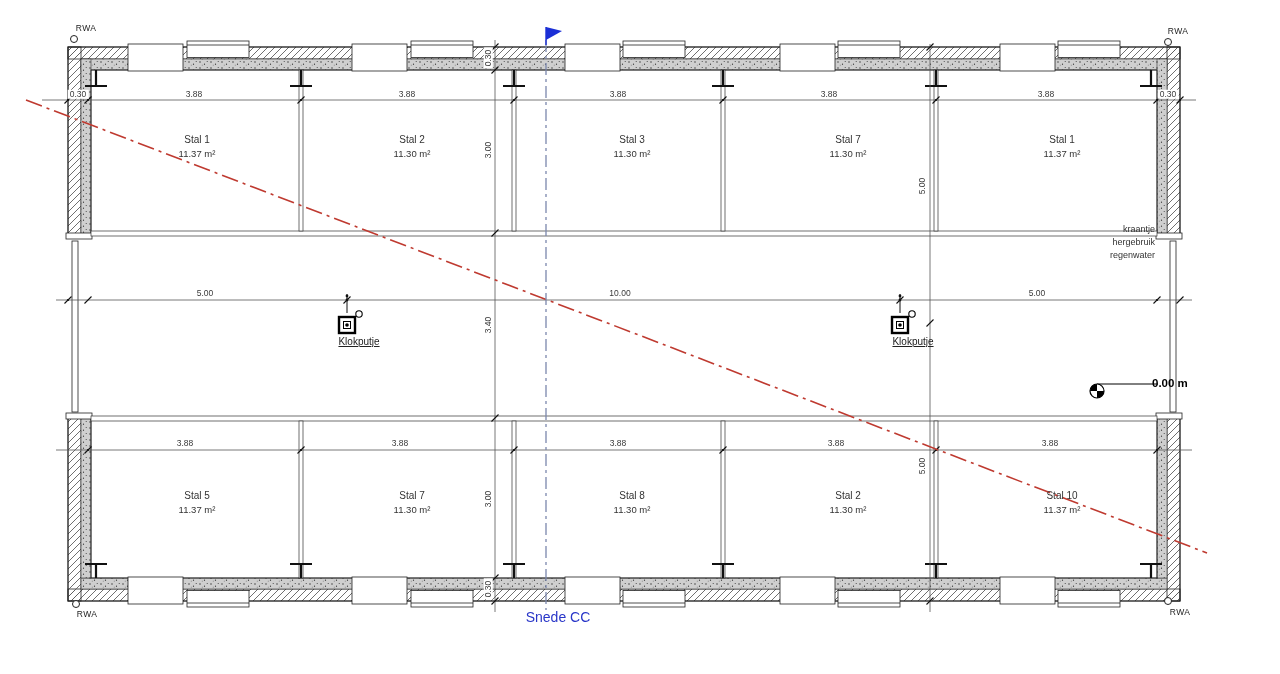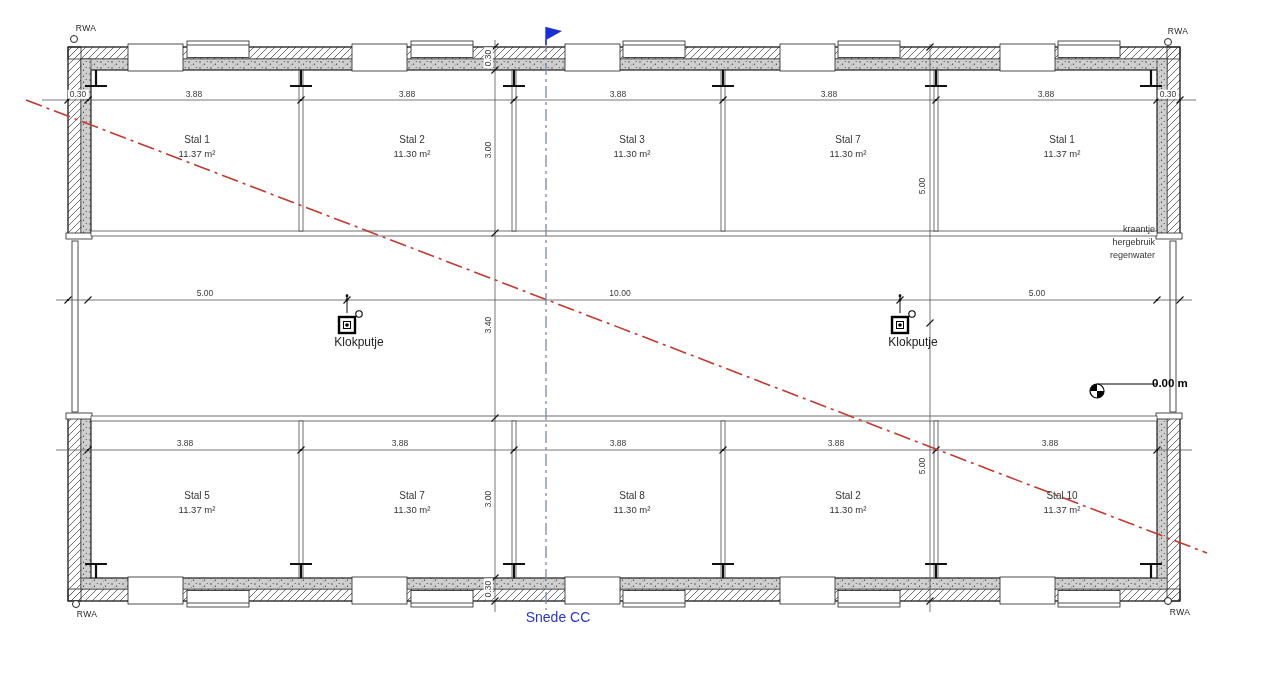--- a/index.html
+++ b/index.html
@@ -6,21 +6,21 @@
   #stage{position:relative;width:1280px;height:674px;background:#ffffff;overflow:hidden;
          font-family:"Liberation Sans","DejaVu Sans",sans-serif;}
   #stage svg{position:absolute;left:0;top:0;}
   .t{position:absolute;transform:translate(-50%,-50%);font-size:8.5px;line-height:1;
      color:#333;white-space:nowrap;padding-left:24px;}
   .dim{background:#fff;padding:0 2px;color:#3a3a3a;}
   .rot{transform:translate(-50%,-50%) rotate(-90deg);}
   .stall-name{font-size:10px;color:#333;}
   .stall-area{font-size:9.5px;color:#333;}
   .rwa{font-size:8.5px;color:#222;letter-spacing:.3px;}
-  .kp{font-size:12px;color:#222;}
+  .kp{font-size:10px;color:#222;text-decoration:underline;}
   .lvl{transform:translate(0,-50%);font-size:11.5px;font-weight:bold;color:#000;margin-left:20px;}
   .tap{position:absolute;transform:translate(0,-50%);text-align:left;font-size:9px;color:#333;line-height:1;}
   .blue{color:#2936c8;font-size:14px;}
 </style>
 </head>
 <body>
 
 <div id="stage">
 
 <svg width="1280" height="674" viewBox="0 0 1280 674">

